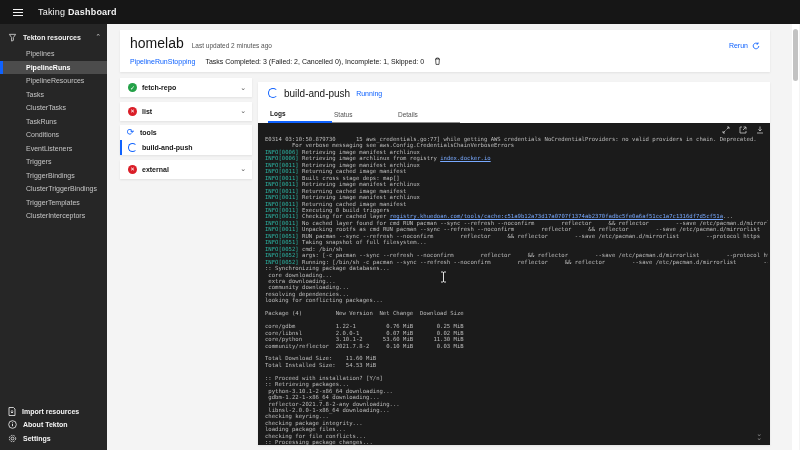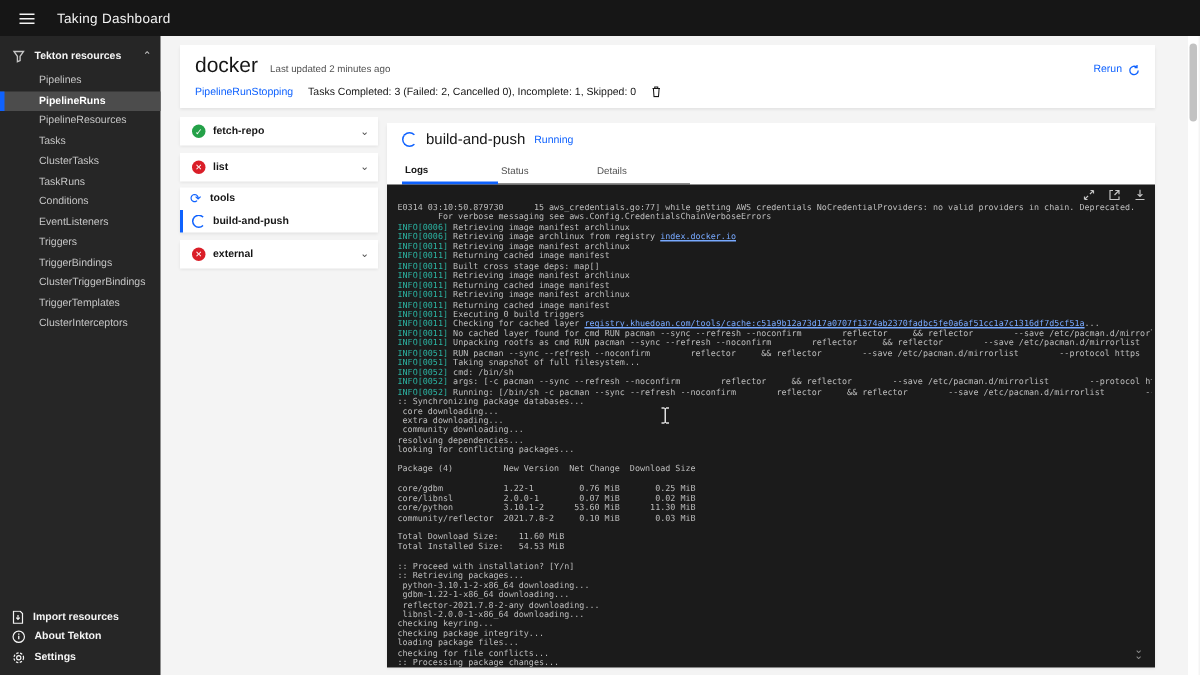--- a/index.html
+++ b/index.html
@@ -6,21 +6,21 @@
   html,body { width:800px; height:450px; overflow:hidden; }
   body { font-family:"Liberation Sans", sans-serif; background:#f4f4f4; position:relative; }
 
   
   .topbar { position:absolute; left:0; top:0; width:800px; height:24px; background:#161616;
             display:flex; align-items:center; z-index:30; }
   .hamburger { width:24px; height:24px; display:flex; flex-direction:column; justify-content:center;
                align-items:center; gap:2px; margin-left:6px; cursor:pointer; }
   .hamburger i { display:block; width:10px; height:1px; background:#f4f4f4; }
   .topbar-title { color:#f4f4f4; font-size:9px; margin-left:8px; letter-spacing:.2px; }
-  .topbar-title b { font-weight:normal; }
+  .topbar-title b { font-weight:bold; }
 
   
   .sidebar { position:absolute; left:0; top:24px; width:107px; height:426px; background:#262626;
              display:flex; flex-direction:column; z-index:20; }
   .nav-header { display:flex; align-items:center; height:20px; padding:0 6px 0 8px; margin-top:3px; }
   .nav-header .nh-icon { width:9px; height:9px; margin-right:6px; flex:none; }
   .nav-header .nh-label { color:#f4f4f4; font-size:7px; font-weight:bold; flex:1; }
   .nav-header .nh-chev { color:#c6c6c6; font-size:7px; }
   .nav-item { height:13.5px; line-height:13.5px; padding-left:23px; font-size:7px; color:#c6c6c6;
               cursor:pointer; border-left:3px solid transparent; }
@@ -153,21 +153,21 @@
       </svg>
       <span>Settings</span>
     </div>
   </div>
 </div>
 
 <div class="main">
 
   <div class="header-card">
     <div class="title-row">
-      <span class="page-title">docker</span>
+      <span class="page-title">homelab</span>
       <span class="last-updated">Last updated 2 minutes ago</span>
       <span class="rerun">
         <span>Rerun</span>
         <svg width="8" height="8" viewBox="0 0 8 8">
           <path d="M6.8 4a2.8 2.8 0 1 1-1-2.2" fill="none" stroke="#0f62fe" stroke-width=".9"></path>
           <path d="M6 0.4v1.6H4.4" fill="none" stroke="#0f62fe" stroke-width=".9"></path>
         </svg>
       </span>
     </div>
     <div class="status-row">

